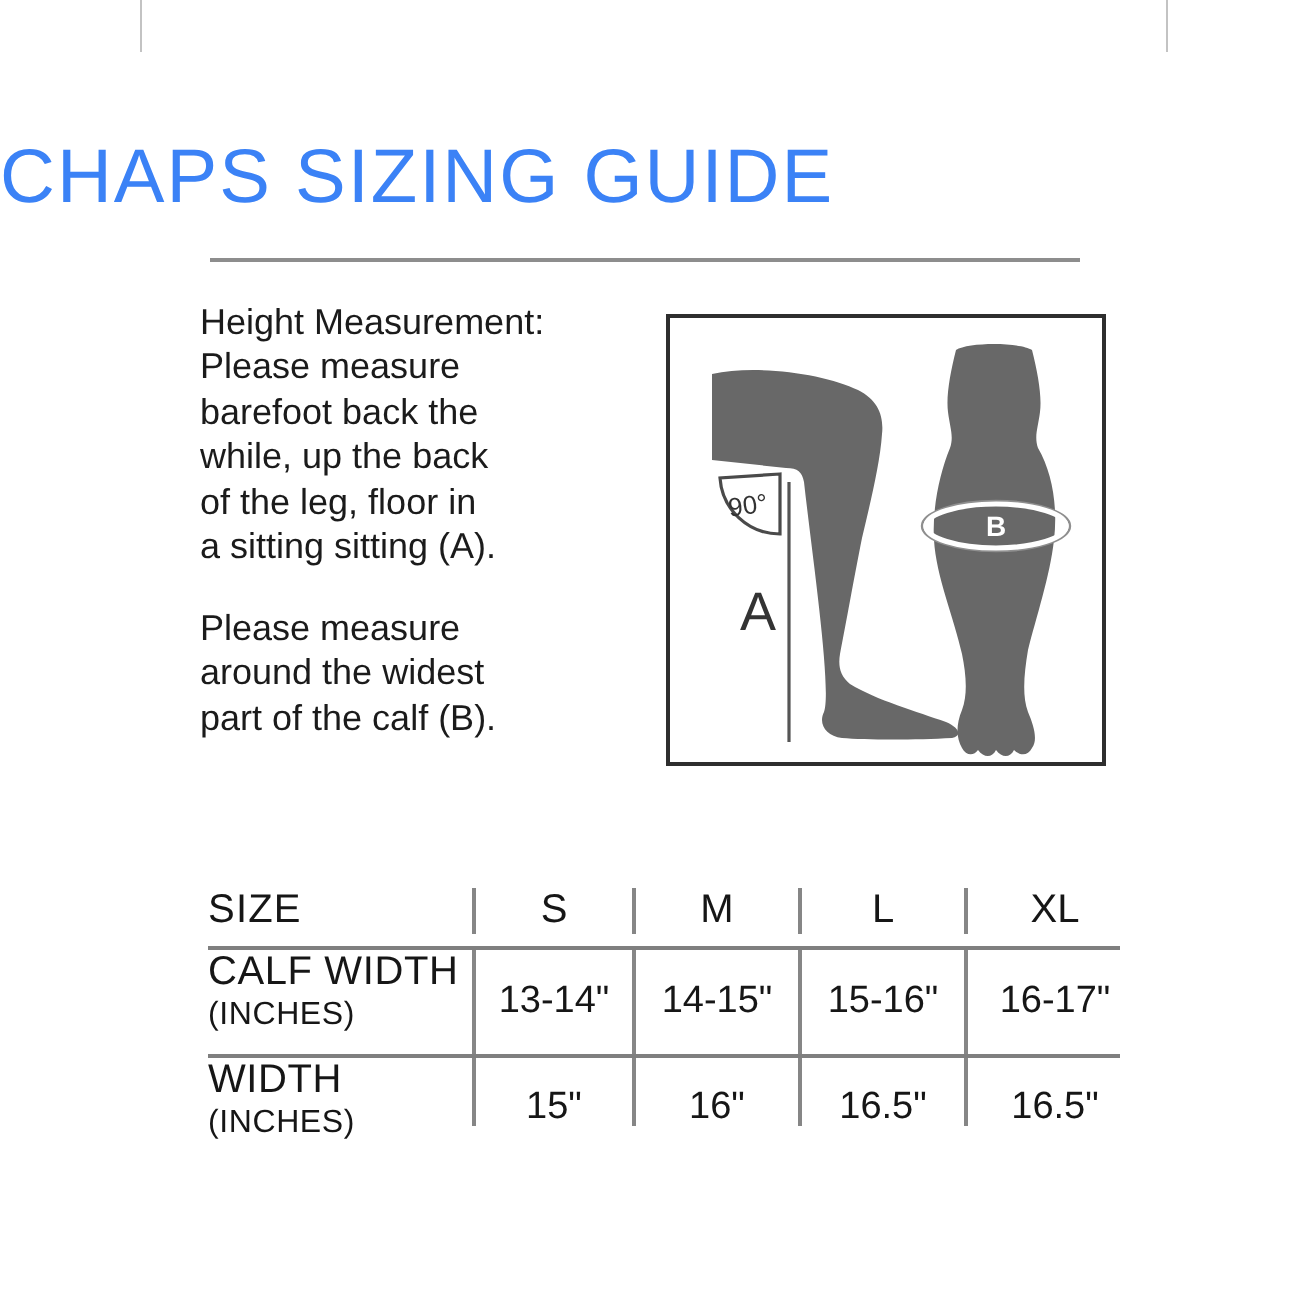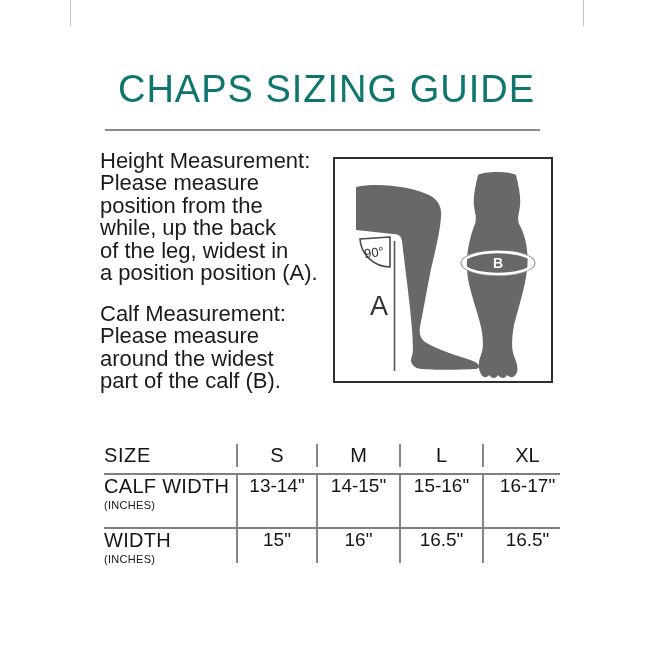--- a/index.html
+++ b/index.html
@@ -6,75 +6,74 @@
   .page{
     position:relative;width:653px;height:653px;background:#ffffff;overflow:hidden;
     font-family:"Liberation Sans","DejaVu Sans",sans-serif;color:#1c1c1c;
   }
   .corner-tick{position:absolute;top:0;width:1px;height:26px;background:#c3c3c3;}
   .corner-tick.left{left:70px;}
   .corner-tick.right{left:583px;}
 
   .title{
     position:absolute;top:68px;left:0;right:0;margin:0;
-    text-align:center;font-size:38px;font-weight:400;letter-spacing:1px;color:#0f766e;
+    text-align:left;font-size:38px;font-weight:400;letter-spacing:1px;color:#3b82f6;
   }
   .title-rule{position:absolute;top:129px;left:105px;width:435px;height:2px;background:#8d8d8d;}
 
-  .para{position:absolute;left:100px;width:240px;font-size:22px;line-height:22.4px;color:#1b1b1b;}
+  .para{position:absolute;left:100px;width:240px;font-size:18px;line-height:22.4px;color:#1b1b1b;}
   .para span{display:block;}
   .para.p1{top:150px;}
   .para.p2{top:303px;}
 
   .diagram{position:absolute;left:333px;top:157px;}
 
   .size-table{position:absolute;left:104px;top:437px;width:456px;}
   .trow{display:flex;box-sizing:border-box;}
   .trow.thead{height:38px;border-bottom:2px solid #7f7f7f;align-items:center;}
   .trow.r2{height:54px;border-bottom:2px solid #7f7f7f;}
   .trow.r3{height:50px;}
-  .cell{position:relative;box-sizing:border-box;display:flex;justify-content:center;}
+  .cell{position:relative;box-sizing:border-box;display:flex;align-items:center;justify-content:center;}
   .cell.c0{width:133px;justify-content:flex-start;}
   .cell.c1{width:80px;}
   .cell.c2{width:83px;}
   .cell.c3{width:83px;}
   .cell.c4{width:77px;padding-left:12px;}
   .trow .cell + .cell::before{
     content:"";position:absolute;left:-1px;top:0;width:2px;height:100%;background:#868686;
   }
   .trow.r3 .cell + .cell::before{height:34px;}
   .size-head{font-size:20px;letter-spacing:0.6px;color:#161616;}
   .col-head{font-size:20px;color:#161616;}
   .val{font-size:19px;color:#161616;}
   .row-label-wrap{display:flex;flex-direction:column;justify-content:center;align-items:flex-start;}
   .row-label{font-size:20px;letter-spacing:0.3px;color:#161616;}
-  .unit{font-size:11px;letter-spacing:0.3px;margin-top:1px;color:#161616;}
+  .unit{font-size:16px;letter-spacing:0.3px;margin-top:1px;color:#161616;}
 </style>
 </head>
 <body>
 
 <div class="page">
 
   <div class="corner-tick left"></div>
   <div class="corner-tick right"></div>
 
   <h1 class="title">CHAPS SIZING GUIDE</h1>
   <div class="title-rule"></div>
 
   <div class="para p1">
     <span>Height Measurement:</span>
     <span>Please measure</span>
-    <span>position from the</span>
+    <span>barefoot back the</span>
     <span>while, up the back</span>
-    <span>of the leg, widest in</span>
-    <span>a position position (A).</span>
+    <span>of the leg, floor in</span>
+    <span>a sitting sitting (A).</span>
   </div>
 
   <div class="para p2">
-    <span>Calf Measurement:</span>
     <span>Please measure</span>
     <span>around the widest</span>
     <span>part of the calf (B).</span>
   </div>
 
   <svg class="diagram" width="220" height="226" viewBox="0 0 220 226">
     <rect x="1" y="1" width="218" height="224" fill="none" stroke="#2e2e2e" stroke-width="2"></rect>
 
     <path d="M 23 30
              C 45 25 80 30 96 38

